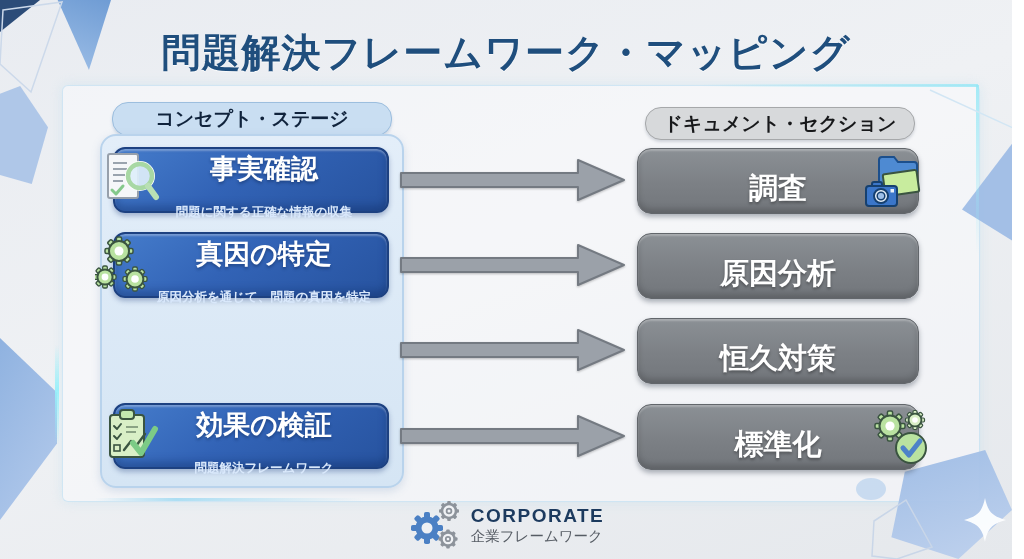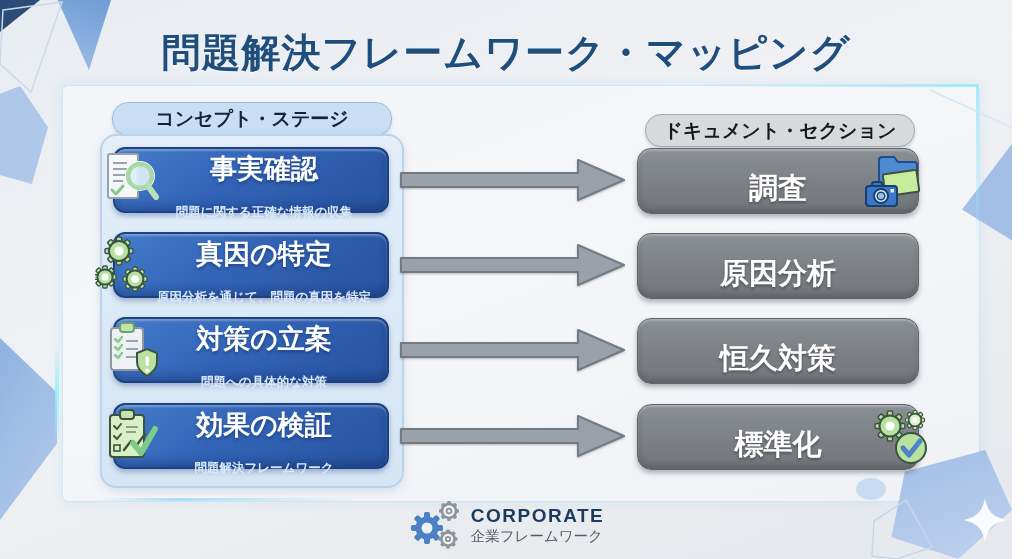--- a/index.html
+++ b/index.html
@@ -37,21 +37,21 @@
 
   
   .main-title{position:absolute;left:0;right:0;top:26px;text-align:center;
        font-size:39px;font-weight:800;color:#1f4e7d;letter-spacing:1px;
        text-shadow:0 1px 0 rgba(255,255,255,.7);}
   .chip{position:absolute;display:flex;align-items:center;justify-content:center;
        font-weight:800;border-radius:16px;}
   .chip-left{left:112px;top:102px;width:278px;height:32px;background:#c9def2;
        border:1px solid #9cbede;color:#10233c;font-size:19px;
        box-shadow:0 2px 3px rgba(120,150,190,.3);}
-  .chip-right{left:645px;top:114px;width:268px;height:31px;background:#d7d9db;
+  .chip-right{left:645px;top:107px;width:268px;height:31px;background:#d7d9db;
        border:1px solid #a6a8aa;color:#17181a;font-size:19px;
        box-shadow:0 2px 3px rgba(120,130,145,.3);}
 
   
   .left-panel{position:absolute;left:100px;top:134px;width:300px;height:350px;
        background:linear-gradient(180deg,#e3eef9,#d5e5f4);
        border:2px solid #b9d3ec;border-radius:16px;
        box-shadow:0 3px 8px rgba(120,150,190,.25);}
   .stage-box{position:absolute;left:113px;width:276px;height:66px;border-radius:12px;
        background:linear-gradient(145deg,#457ccb 0%,#3263b6 45%,#27539f 100%);
@@ -160,33 +160,20 @@
           <rect x="-2.3" y="-12" width="4.6" height="24" rx="1.3" transform="rotate(135)"></rect>
         </g>
         <circle r="8.4" fill="#b9e2a0" stroke="#3a5440" stroke-width="2"></circle>
         <circle r="3.8" fill="#ffffff"></circle>
       </g>
     </svg>
     <div class="stage-title">真因の特定</div>
     <div class="stage-sub">原因分析を通じて、問題の真因を特定</div>
   </div>
 
-  <div class="stage-box" style="top:317px;">
-    <svg class="stage-icon" width="58" height="58" viewBox="0 0 58 58">
-      <rect x="8" y="7" width="32" height="42" rx="3" fill="#eef1f4" stroke="#8d97a1" stroke-width="2"></rect>
-      <rect x="17" y="2" width="14" height="9" rx="3" fill="#bfe4ae" stroke="#6fa36b" stroke-width="2"></rect>
-      <path d="M12 18 l3 3 4-5 M12 26 l3 3 4-5 M12 34 l3 3 4-5" stroke="#84c98b" stroke-width="2.4" fill="none" stroke-linecap="round" stroke-linejoin="round"></path>
-      <path d="M23 20h12 M23 28h12 M23 36h10" stroke="#9aa4ae" stroke-width="2" fill="none"></path>
-      <path d="M44,28 L54,32 V41 C54,48 49,52 44,55 C39,52 34,48 34,41 V32 Z" fill="#b9e2a0" stroke="#3a5440" stroke-width="2"></path>
-      <rect x="42.5" y="35" width="3.4" height="10" rx="1.7" fill="#ffffff"></rect>
-      <circle cx="44.2" cy="49.5" r="2.1" fill="#ffffff"></circle>
-    </svg>
-    <div class="stage-title">対策の立案</div>
-    <div class="stage-sub">問題への具体的な対策</div>
-  </div>
 
   <div class="stage-box" style="top:403px;">
     <svg class="stage-icon" width="58" height="58" viewBox="0 0 58 58">
       <rect x="7" y="8" width="34" height="42" rx="3" fill="#d9efc6" stroke="#3a5440" stroke-width="2"></rect>
       <rect x="17" y="3" width="14" height="9" rx="3" fill="#c2e7ae" stroke="#3a5440" stroke-width="2"></rect>
       <path d="M11 19 l3 3 4-5 M11 29 l3 3 4-5" stroke="#3a5440" stroke-width="2" fill="none" stroke-linecap="round" stroke-linejoin="round"></path>
       <rect x="11" y="38" width="6" height="6" fill="none" stroke="#3a5440" stroke-width="1.6"></rect>
       <path d="M23 20h12 M23 25h10" stroke="#3a5440" stroke-width="1.6" opacity=".65" fill="none"></path>
       <path d="M21 43 l7-9 5 5 9-12" stroke="#3a5440" stroke-width="2.4" fill="none" stroke-linecap="round" stroke-linejoin="round"></path>
       <path d="M30 36 l8 10 14-24" stroke="#7ccb86" stroke-width="6" fill="none" stroke-linecap="round" stroke-linejoin="round"></path>

